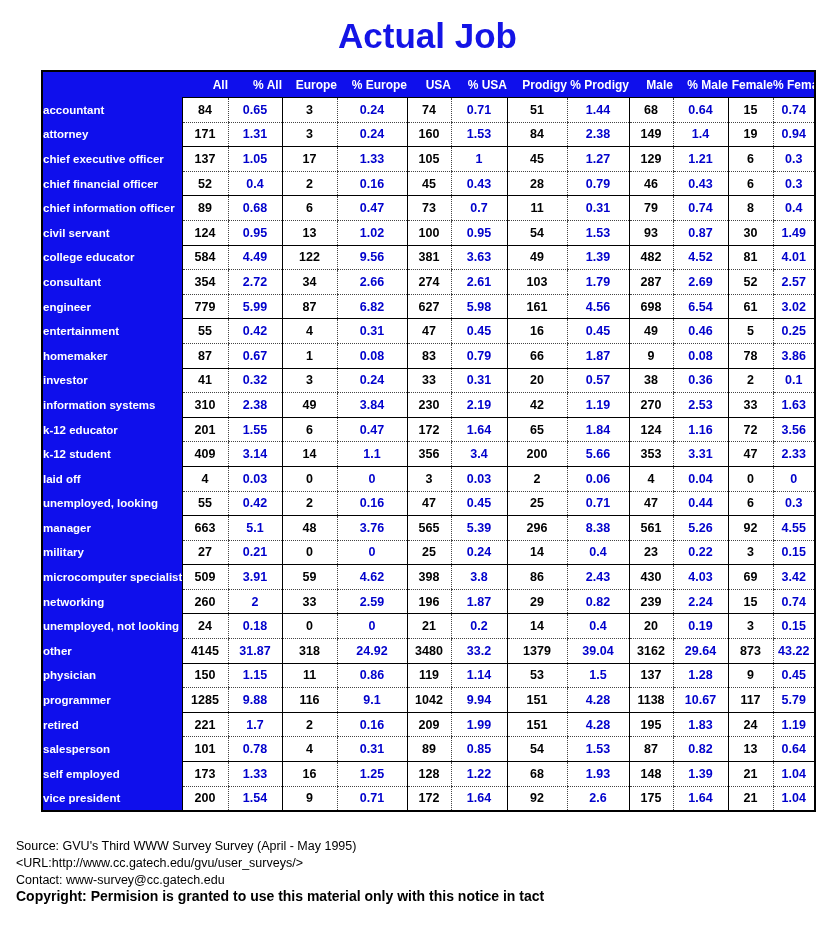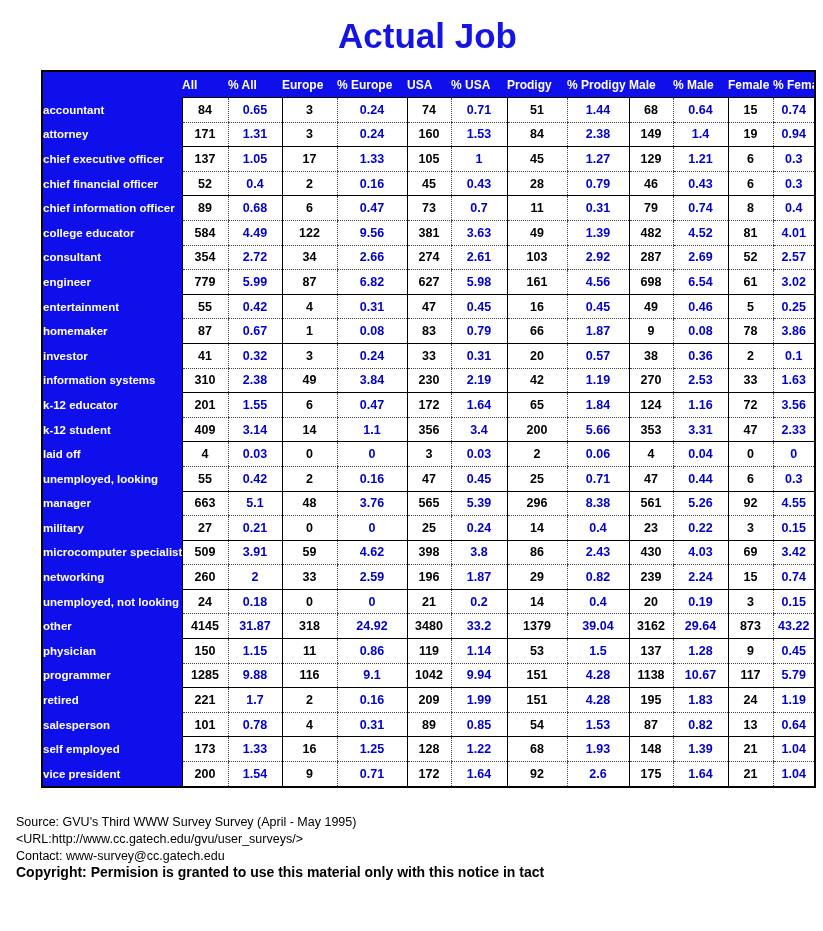--- a/index.html
+++ b/index.html
@@ -7,21 +7,21 @@
   .page{position:relative;width:823px;height:931px;background:#fff;overflow:hidden;padding-left:16px;}
 
   .title{margin:16px 0 14px 0;text-align:center;font-size:35px;font-weight:bold;
          color:#1414e6;letter-spacing:0px;}
 
   table.jobs{border-collapse:collapse;table-layout:fixed;width:773px;margin-left:25px;
              border:2px solid #000;}
   table.jobs th,table.jobs td{padding:0;overflow:hidden;white-space:nowrap;}
 
   thead th{background:#0f0fec;color:#fff;font-size:12px;font-weight:bold;height:25px;
-           text-align:left;border:0;}
+           text-align:right;border:0;}
   tbody th.rowlabel{background:#0f0fec;color:#fff;font-size:11.5px;font-weight:bold;
            text-align:left;border:0;}
   tbody td{background:#fff;text-align:center;height:23.6px;font-size:12.5px;font-weight:bold;}
   td.count{color:#000;border-left:1.5px solid #000;}
   td.pct{color:#0000cc;border-left:1px dotted #444;}
   td.lastcol{border-right:1.5px solid #000;}
   tr.dotted td{border-bottom:1px dotted #444;}
   tr.solid td{border-bottom:1.5px solid #000;}
   tbody tr:first-child td{border-top:1.5px solid #000;}
 
@@ -138,20 +138,35 @@
           <td class="pct">0.47</td>
           <td class="count">73</td>
           <td class="pct">0.7</td>
           <td class="count">11</td>
           <td class="pct">0.31</td>
           <td class="count">79</td>
           <td class="pct">0.74</td>
           <td class="count">8</td>
           <td class="pct lastcol">0.4</td>
         </tr>
+        <tr class="solid">
+          <th class="rowlabel">civil servant</th>
+          <td class="count">124</td>
+          <td class="pct">0.95</td>
+          <td class="count">13</td>
+          <td class="pct">1.02</td>
+          <td class="count">100</td>
+          <td class="pct">0.95</td>
+          <td class="count">54</td>
+          <td class="pct">1.53</td>
+          <td class="count">93</td>
+          <td class="pct">0.87</td>
+          <td class="count">30</td>
+          <td class="pct lastcol">1.49</td>
+        </tr>
         <tr class="dotted">
           <th class="rowlabel">college educator</th>
           <td class="count">584</td>
           <td class="pct">4.49</td>
           <td class="count">122</td>
           <td class="pct">9.56</td>
           <td class="count">381</td>
           <td class="pct">3.63</td>
           <td class="count">49</td>
           <td class="pct">1.39</td>
@@ -162,21 +177,21 @@
         </tr>
         <tr class="dotted">
           <th class="rowlabel">consultant</th>
           <td class="count">354</td>
           <td class="pct">2.72</td>
           <td class="count">34</td>
           <td class="pct">2.66</td>
           <td class="count">274</td>
           <td class="pct">2.61</td>
           <td class="count">103</td>
-          <td class="pct">2.92</td>
+          <td class="pct">1.79</td>
           <td class="count">287</td>
           <td class="pct">2.69</td>
           <td class="count">52</td>
           <td class="pct lastcol">2.57</td>
         </tr>
         <tr class="solid">
           <th class="rowlabel">engineer</th>
           <td class="count">779</td>
           <td class="pct">5.99</td>
           <td class="count">87</td>

